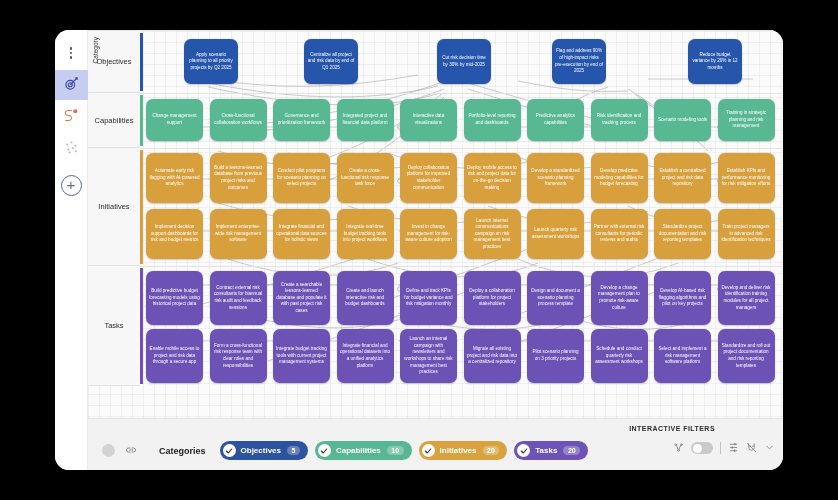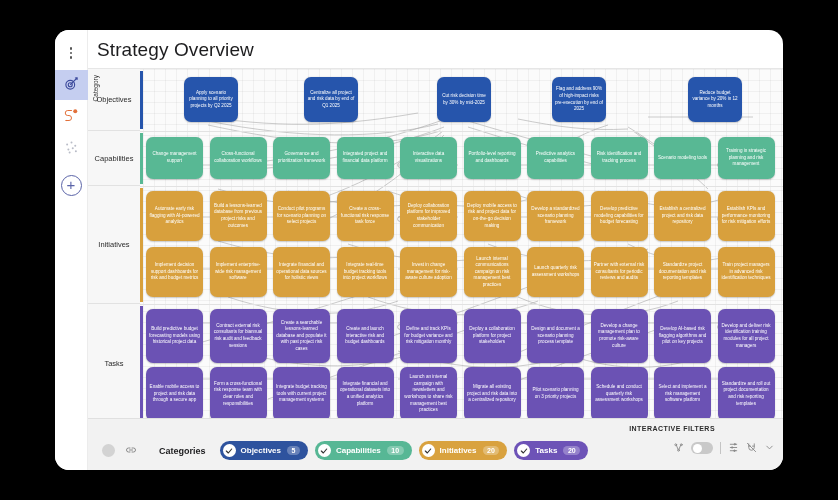--- a/index.html
+++ b/index.html
@@ -221,21 +221,20 @@
         </svg>
       </span>
     </div>
     <div class="rail-btn" style="margin-top:4px;">
       <div class="plus-circle">+</div>
     </div>
   </div>
 
   <div id="main-col">
 
-    <div id="page-title">Strategy Overview</div>
 
     <div id="canvas">
       <div id="grid-bg"></div>
 
       <svg id="edge-layer" viewBox="0 0 695 355" preserveAspectRatio="none">
         <g stroke="#9a9a9a" stroke-width="0.6" fill="none" opacity="0.85">
           <path d="M120 48 C 200 60, 260 56, 330 44"></path>
           <path d="M120 52 C 210 70, 290 70, 350 55"></path>
           <path d="M120 56 C 230 80, 300 78, 352 62"></path>
           <path d="M150 95 C 230 88, 300 70, 352 52"></path>

